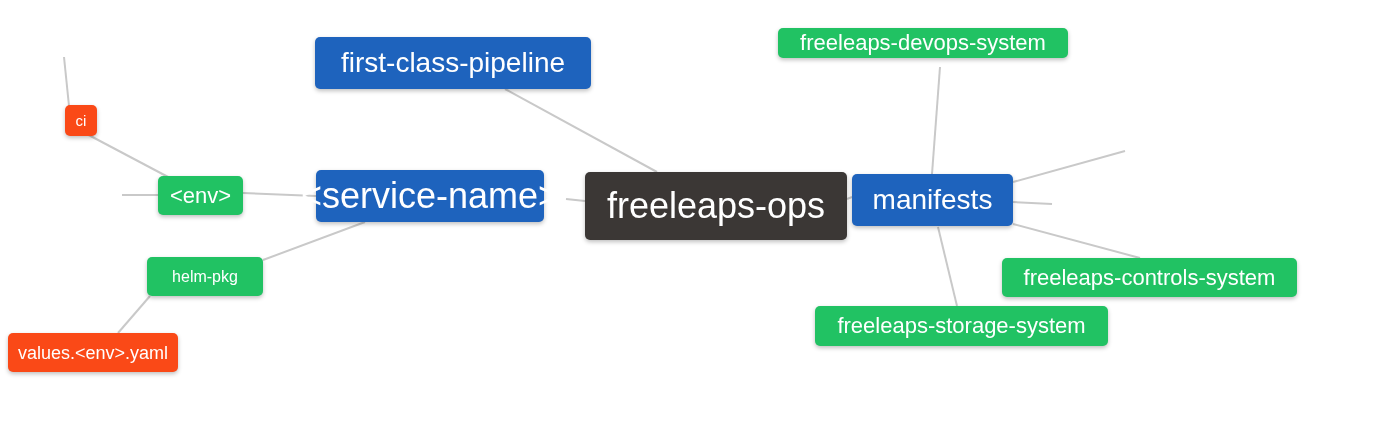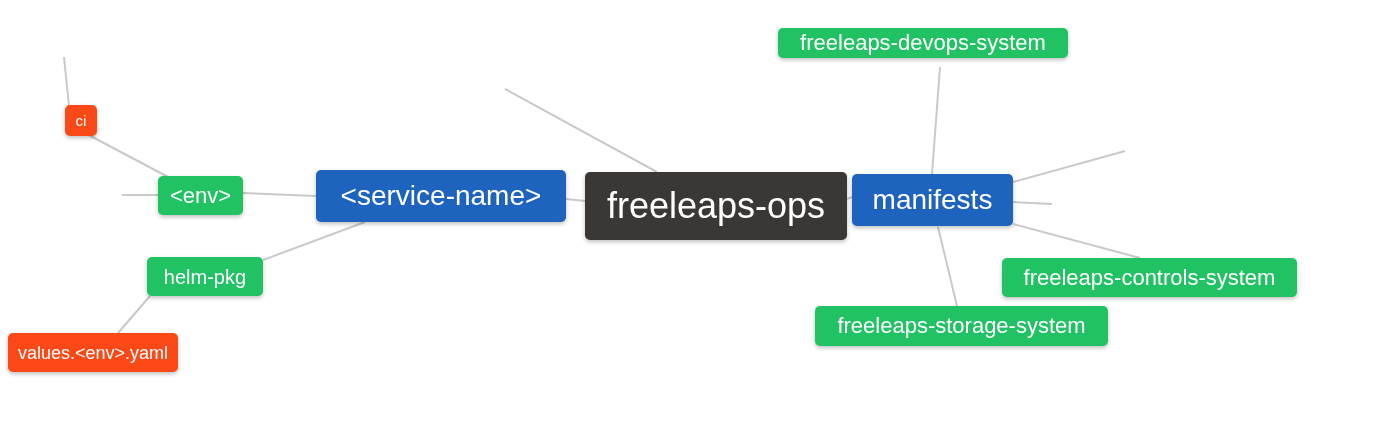--- a/index.html
+++ b/index.html
@@ -54,21 +54,22 @@
       <line x1="566" y1="199" x2="585" y2="201" stroke="#c9c9c9" stroke-width="2"></line>
       <line x1="847" y1="199" x2="852" y2="197" stroke="#c9c9c9" stroke-width="2"></line>
       <line x1="932" y1="174" x2="940" y2="67" stroke="#c9c9c9" stroke-width="2"></line>
       <line x1="1013" y1="182" x2="1125" y2="151" stroke="#c9c9c9" stroke-width="2"></line>
       <line x1="1013" y1="202" x2="1052" y2="204" stroke="#c9c9c9" stroke-width="2"></line>
       <line x1="1013" y1="224" x2="1140" y2="258" stroke="#c9c9c9" stroke-width="2"></line>
       <line x1="938" y1="227" x2="957" y2="306" stroke="#c9c9c9" stroke-width="2"></line>
     </svg>
     <div class="node" style="left: 53px; top: 105px; width: 32px; height: 31px; font-size: 15px; background: rgb(250, 73, 23); margin-left: 12px;">ci</div>
     <div class="node" style="left: 158px; top: 176px; width: 85px; height: 39px; font-size: 22px; background: rgb(33, 194, 99);">&lt;env&gt;</div>
-    <div class="node" style="left: 147px; top: 257px; width: 116px; height: 39px; font-size: 20px; background: rgb(33, 194, 99);">helm-pkg</div>
+    <div class="node" style="left: 147px; top: 257px; width: 116px; height: 39px; font-size: 16px; background: rgb(33, 194, 99);">helm-pkg</div>
     <div class="node" style="left: 8px; top: 333px; width: 170px; height: 39px; font-size: 18px; background: rgb(250, 73, 23);">values.&lt;env&gt;.yaml</div>
-    <div class="node" style="left: 316px; top: 170px; width: 250px; height: 52px; font-size: 28px; background: rgb(30, 99, 189); text-align: right;">&lt;service-name&gt;</div>
+    <div class="node" style="left: 315px; top: 37px; width: 276px; height: 52px; font-size: 28px; background: rgb(30, 99, 189);">first-class-pipeline</div>
+    <div class="node" style="left: 316px; top: 170px; width: 228px; height: 52px; font-size: 36px; background: rgb(30, 99, 189); text-align: right;">&lt;service-name&gt;</div>
     <div class="node" style="left: 585px; top: 172px; width: 262px; height: 68px; font-size: 36px; background: rgb(59, 55, 53);">freeleaps-ops</div>
     <div class="node" style="left: 852px; top: 174px; width: 161px; height: 52px; font-size: 28px; background: rgb(30, 99, 189);">manifests</div>
     <div class="node" style="left: 778px; top: 28px; width: 290px; height: 30px; font-size: 22px; background: rgb(33, 194, 99);">freeleaps-devops-system</div>
     <div class="node" style="left: 1002px; top: 258px; width: 295px; height: 39px; font-size: 22px; background: rgb(33, 194, 99);">freeleaps-controls-system</div>
     <div class="node" style="left: 815px; top: 306px; width: 293px; height: 40px; font-size: 22px; background: rgb(33, 194, 99);">freeleaps-storage-system</div>
   </div>
 
 </body></html>

